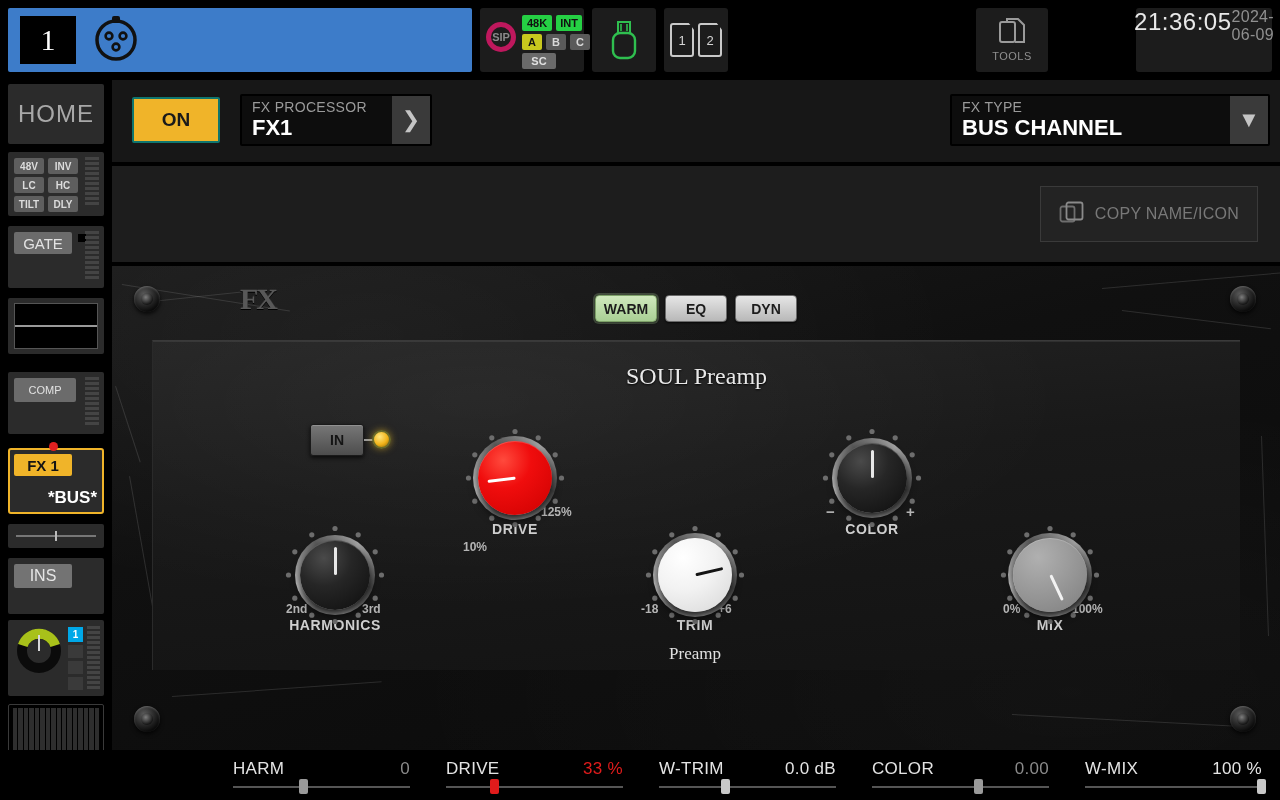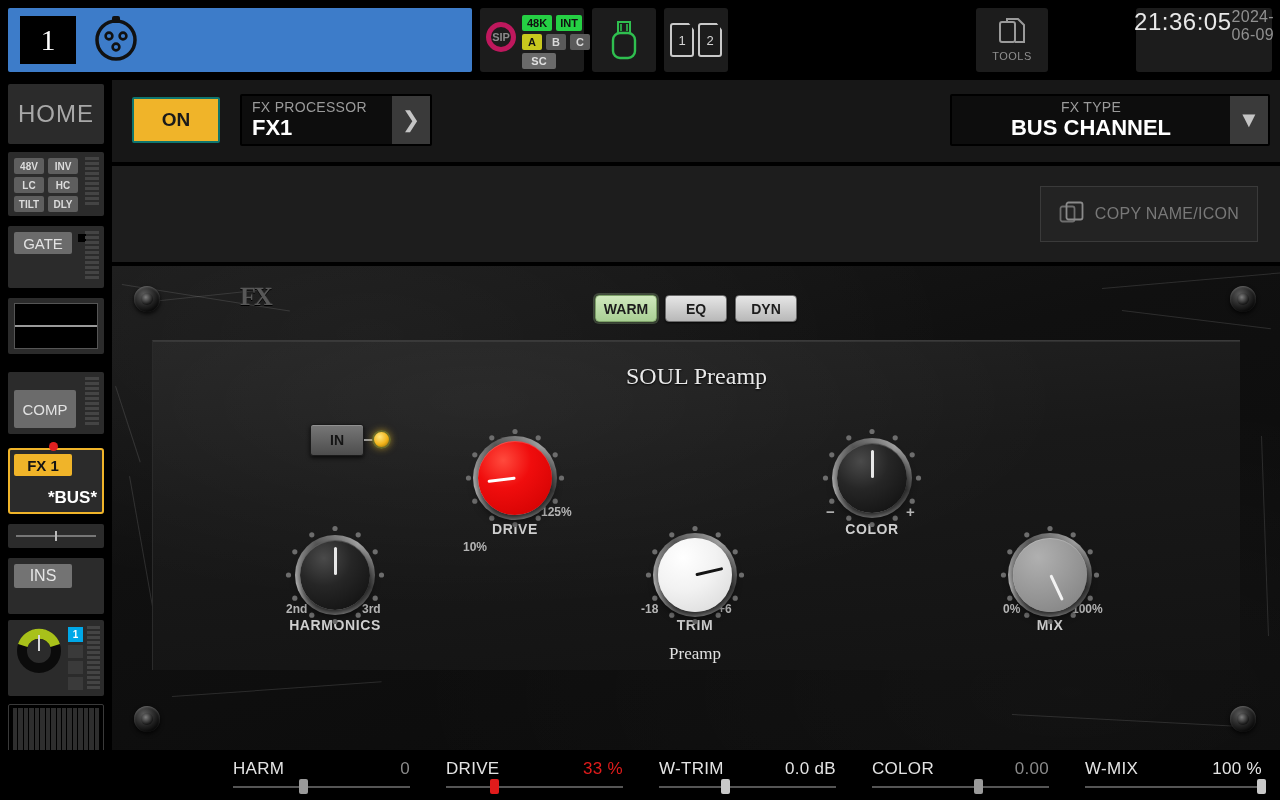--- a/index.html
+++ b/index.html
@@ -89,22 +89,22 @@
     color:#e2e2e2; font-size:15px; display:flex; align-items:center; justify-content:center; border-radius:2px;
   }
   .gate-dot { position:absolute; left:70px; top:8px; width:8px; height:8px; background:#000; }
 
   .sb-eq { top:218px; height:56px; background:#2b2b2b; }
   .eq-disp { position:absolute; left:6px; top:5px; width:84px; height:46px; background:#000; border:1px solid #555; }
   .eq-line { position:absolute; left:0; top:21px; width:100%; height:2px; background:#999; }
 
   .sb-comp { top:292px; height:62px; }
   .comp-btn {
-    position:absolute; left:6px; top:18px; width:62px; height:38px; background:#6b6b6b;
-    color:#e2e2e2; font-size:15px; display:flex; align-items:center; justify-content:center; border-radius:2px;
+    position:absolute; left:6px; top:6px; width:62px; height:24px; background:#6b6b6b;
+    color:#e2e2e2; font-size:11px; display:flex; align-items:center; justify-content:center; border-radius:2px;
   }
 
   .meter-col { position:absolute; right:5px; top:5px; width:14px; display:flex; flex-direction:column; gap:2px; }
   .meter-seg { height:3px; background:#444; }
 
   .sb-fx {
     top:368px; height:66px; background:#2b2b2b;
     border:2px solid #f0b429; border-radius:3px;
   }
   .fx-red-dot { position:absolute; left:49px; top:362px; width:9px; height:9px; border-radius:50%; background:#e02020; z-index:3; }
@@ -144,21 +144,21 @@
     position:absolute; left:20px; top:17px; width:88px; height:46px; background:#f0b429;
     color:#1a1a1a; font-size:19px; font-weight:bold;
     display:flex; align-items:center; justify-content:center;
     border:2px solid #0f766e; border-radius:2px;
   }
   .sel-box {
     position:absolute; background:#0d0d0d; border:2px solid #000; border-radius:2px;
     display:flex; align-items:stretch;
   }
   .sel-fxproc { left:128px; top:14px; width:192px; height:52px; }
-  .sel-fxtype { left:838px; top:14px; width:320px; height:52px;text-align:center; }
+  .sel-fxtype { left:838px; top:14px; width:320px; height:52px; }
   .sel-text { flex:1; padding:4px 10px; display:flex; flex-direction:column; justify-content:center; }
   .sel-lbl { color:#9a9a9a; font-size:14px; letter-spacing:.3px; line-height:1.1; }
   .sel-val { color:#fff; font-size:22px; font-weight:bold; line-height:1.1; }
   .sel-arrow {
     width:38px; background:#3a3a3a; display:flex; align-items:center; justify-content:center;
     color:#c5c5c5; font-size:22px;
   }
 
   
   .namerow { position:absolute; left:112px; top:166px; width:1168px; height:96px; background:#1d1d1d; }
@@ -174,21 +174,21 @@
     position:absolute; left:112px; top:266px; width:1168px; height:484px;
     background:
       radial-gradient(ellipse at 22% 14%, rgba(255,255,255,.045), rgba(0,0,0,0) 46%),
       radial-gradient(ellipse at 82% 88%, rgba(255,255,255,.03), rgba(0,0,0,0) 50%),
       linear-gradient(165deg, #1a1a1a 0%, #101010 38%, #0a0a0a 100%);
     overflow:hidden;
   }
   .scratch { position:absolute; background:rgba(190,190,190,.17); height:1px; transform-origin:0 0; }
 
   .fx-logo {
-    position:absolute; left:128px; top:282px; color:#585858; font-size:26px; font-weight:bold;
+    position:absolute; left:128px; top:282px; color:#585858; font-size:30px; font-weight:bold;
     font-family:"Liberation Serif", serif; letter-spacing:-2px;
     text-shadow: 0 1px 0 #000, 0 -1px 0 #2e2e2e;
   }
 
   .screw {
     position:absolute; width:26px; height:26px; border-radius:50%;
     background: radial-gradient(circle at 38% 32%, #5a5a5a 0%, #2a2a2a 42%, #080808 75%);
     box-shadow: inset 0 1px 2px rgba(255,255,255,.25), 0 2px 4px rgba(0,0,0,.8);
   }
   .screw::after {

